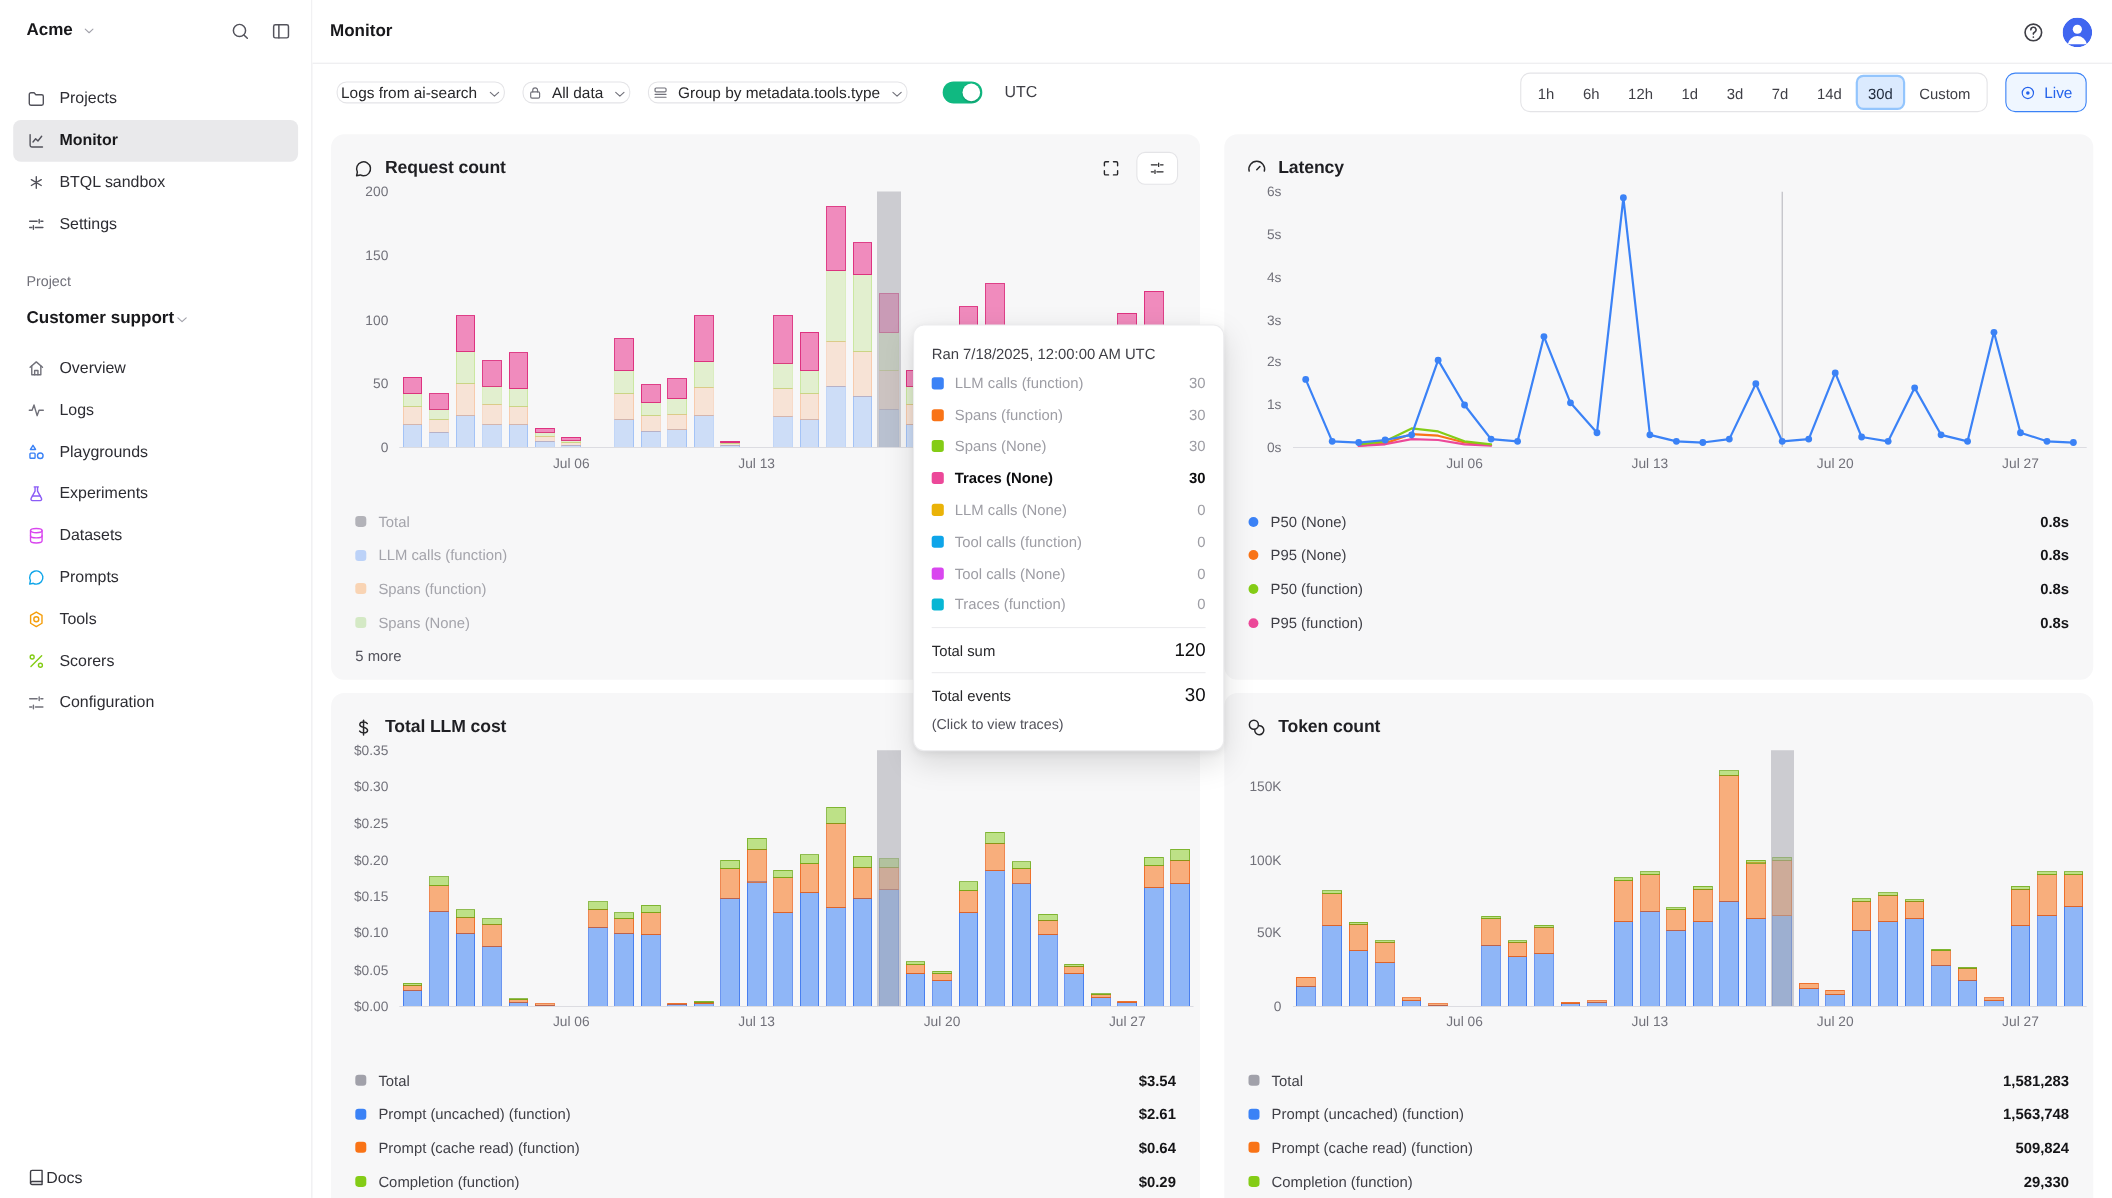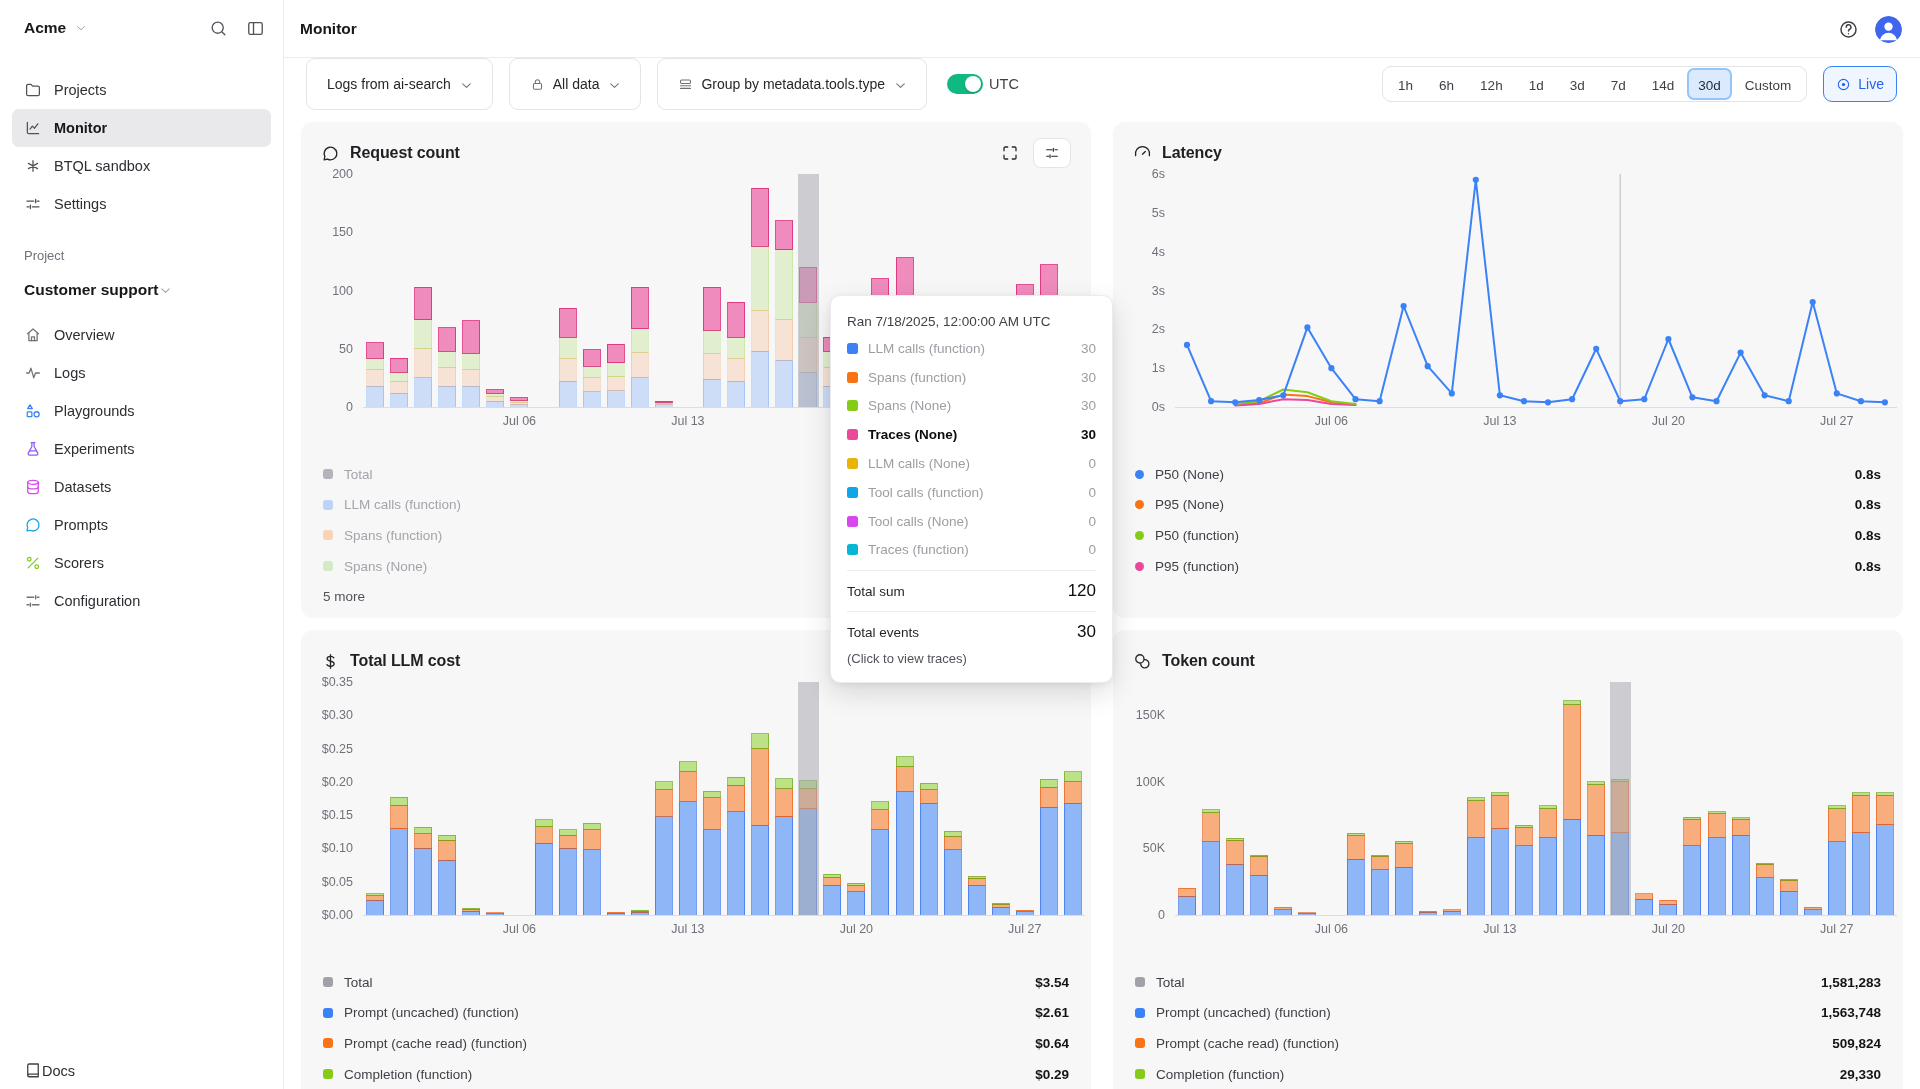--- a/index.html
+++ b/index.html
@@ -27,24 +27,24 @@
   .sb-docs .sb-lbl{font-size:14.5px;font-weight:500;color:#2d2d33}
   
   .topbar{position:absolute;left:284px;top:0;width:1636px;height:58px;border-bottom:1px solid #ececee;box-sizing:border-box;background:#fff}
   .page-title{position:absolute;left:16px;top:0;height:58px;line-height:58px;font-size:15.5px;font-weight:600;color:#18181b;margin:0}
   .tb-right{position:absolute;right:18px;top:0;height:58px;display:flex;align-items:center;gap:16px}
   .help{color:#3f3f46;cursor:pointer}
   .help .ic{width:21px;height:21px}
   .avatar{width:27px;height:27px;border-radius:50%;overflow:hidden;display:block;cursor:pointer}
   
   .filterbar{position:absolute;left:306px;top:66px;right:23px;height:36px;display:flex;align-items:center;gap:16px}
-  .fbtn{height:52px;display:flex;align-items:center;gap:8px;padding:0 20px;background:#fff;border:1px solid #e4e4e7;border-radius:9px;font-size:14px;font-weight:500;color:#27272a;cursor:pointer;white-space:nowrap}
+  .fbtn{height:20px;display:flex;align-items:center;gap:8px;padding:0 3px;background:#fff;border:1px solid #e4e4e7;border-radius:9px;font-size:14px;font-weight:500;color:#27272a;cursor:pointer;white-space:nowrap}
   .fbtn .ic{width:15px;height:15px;color:#71717a}
   .fbtn .chev{width:13px;height:13px;color:#a1a1aa}
-  .toggle-wrap{display:flex;align-items:center;gap:6px;margin-left:4px}
+  .toggle-wrap{display:flex;align-items:center;gap:20px;margin-left:16px}
   .toggle{width:36px;height:20px;border-radius:10px;background:#10b981;position:relative;cursor:pointer}
   .toggle .knob{position:absolute;right:2px;top:2px;width:16px;height:16px;border-radius:50%;background:#fff;box-shadow:0 1px 2px rgba(0,0,0,.2)}
   .toggle-lbl{font-size:14.5px;font-weight:500;color:#3f3f46}
   .seg{margin-left:auto;height:36px;display:flex;align-items:center;background:#fff;border:1px solid #e4e4e7;border-radius:9px;padding:0 2px;box-sizing:border-box}
   .seg-item{padding:0 11px;height:32px;line-height:32px;font-size:13.5px;color:#3f3f46;cursor:pointer;border-radius:7px;border:2px solid transparent;box-sizing:border-box}
   .seg-item.sel{background:#dbeafe;border-color:#93c5fd;color:#1e293b;font-weight:500;padding:0 9px}
   .live-btn{height:36px;display:flex;align-items:center;gap:7px;padding:0 12px;border:1.5px solid #3b82f6;border-radius:9px;background:#eff6ff;color:#2563eb;font-size:14px;font-weight:500;cursor:pointer;box-sizing:border-box}
   .live-btn .ic{width:15px;height:15px}
   
   .card{position:absolute;width:790px;background:#f7f7f8;border-radius:12px}
@@ -207,20 +207,29 @@
         </span>
        <span class="sb-lbl">Datasets</span>
       </div>
       <div class="sb-item">
        <span class="sb-ic" style="color:#0ea5e9">
           <svg class="ic" viewBox="0 0 24 24" fill="none" stroke="currentColor" stroke-width="1.7" stroke-linecap="round" stroke-linejoin="round">
             <path d="M12 20a8 8 0 1 0-7.1-4.3L4 20l4.3-1A8 8 0 0 0 12 20z"></path>
           </svg>
         </span>
        <span class="sb-lbl">Prompts</span>
+      </div>
+      <div class="sb-item">
+       <span class="sb-ic" style="color:#f59e0b">
+          <svg class="ic" viewBox="0 0 24 24" fill="none" stroke="currentColor" stroke-width="1.7" stroke-linecap="round" stroke-linejoin="round">
+            <path d="M12 3.2l6.9 4v9.6l-6.9 4-6.9-4V7.2z"></path>
+            <circle cx="12" cy="12" r="3"></circle>
+          </svg>
+        </span>
+       <span class="sb-lbl">Tools</span>
       </div>
       <div class="sb-item">
        <span class="sb-ic" style="color:#84cc16">
           <svg class="ic" viewBox="0 0 24 24" fill="none" stroke="currentColor" stroke-width="1.7" stroke-linecap="round" stroke-linejoin="round">
             <path d="M18.5 5.5l-13 13"></path>
             <circle cx="7" cy="7" r="2.4"></circle>
             <circle cx="17" cy="17" r="2.4"></circle>
           </svg>
         </span>
        <span class="sb-lbl">Scorers</span>

